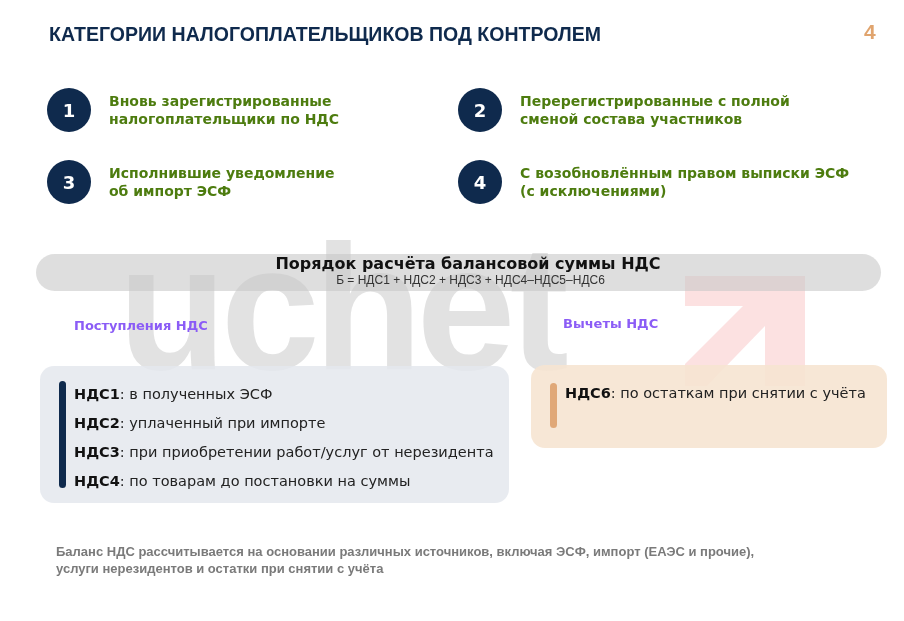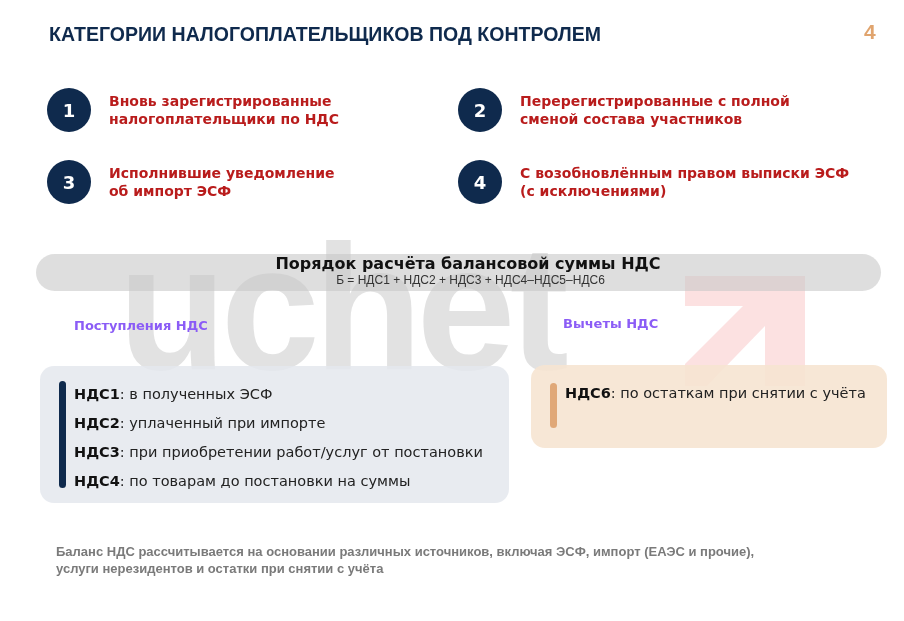--- a/index.html
+++ b/index.html
@@ -20,21 +20,21 @@
 
     .cat { position: absolute; display: flex; align-items: center; }
     .cat .badge {
       width: 44px; height: 44px; border-radius: 50%;
       background: #0f2a4d; color: #fff;
       display: flex; align-items: center; justify-content: center;
       font-weight: 700; font-size: 18px; flex-shrink: 0;
     }
     .cat .text {
       margin-left: 18px; font-weight: 700; font-size: 14px;
-      line-height: 18px; color: #b91c1c; white-space: pre-line;
+      line-height: 18px; color: #4d7c0f; white-space: pre-line;
     }
 
     
     .wm { position: absolute; pointer-events: none; }
     .wm-text {
       left: 118px; top: 218px;
       font-family: "Liberation Sans", sans-serif; font-weight: 700;
       font-size: 178px; line-height: 180px; color: rgba(150,150,150,0.28);
       letter-spacing: -6px;
     }
@@ -115,21 +115,21 @@
   <span class="eq">Б =  НДС1 +  НДС2 +  НДС3 + НДС4–НДС5–НДС6</span>
 </div>
 
 <div class="sec-head" style="left:74px; top:318px;">Поступления НДС</div>
 <div class="sec-head" style="left:563px; top:316px;">Вычеты НДС</div>
 
 <div class="box box-in">
   <div class="bar"></div>
   <div class="row"><b>НДС1</b><span>: в полученных ЭСФ</span></div>
   <div class="row"><b>НДС2</b><span>: уплаченный при импорте</span></div>
-  <div class="row"><b>НДС3</b><span>: при приобретении работ/услуг от постановки</span></div>
+  <div class="row"><b>НДС3</b><span>: при приобретении работ/услуг от нерезидента</span></div>
   <div class="row"><b>НДС4</b><span>: по товарам до постановки на суммы</span></div>
 </div>
 
 <div class="box box-out">
   <div class="bar"></div>
   <div class="row"><b>НДС6</b><span>: по остаткам при снятии с учёта</span></div>
 </div>
 
 <div class="footnote">Баланс НДС рассчитывается на основании различных источников, включая ЭСФ, импорт (ЕАЭС и прочие),
 услуги нерезидентов и остатки при снятии с учёта</div>

